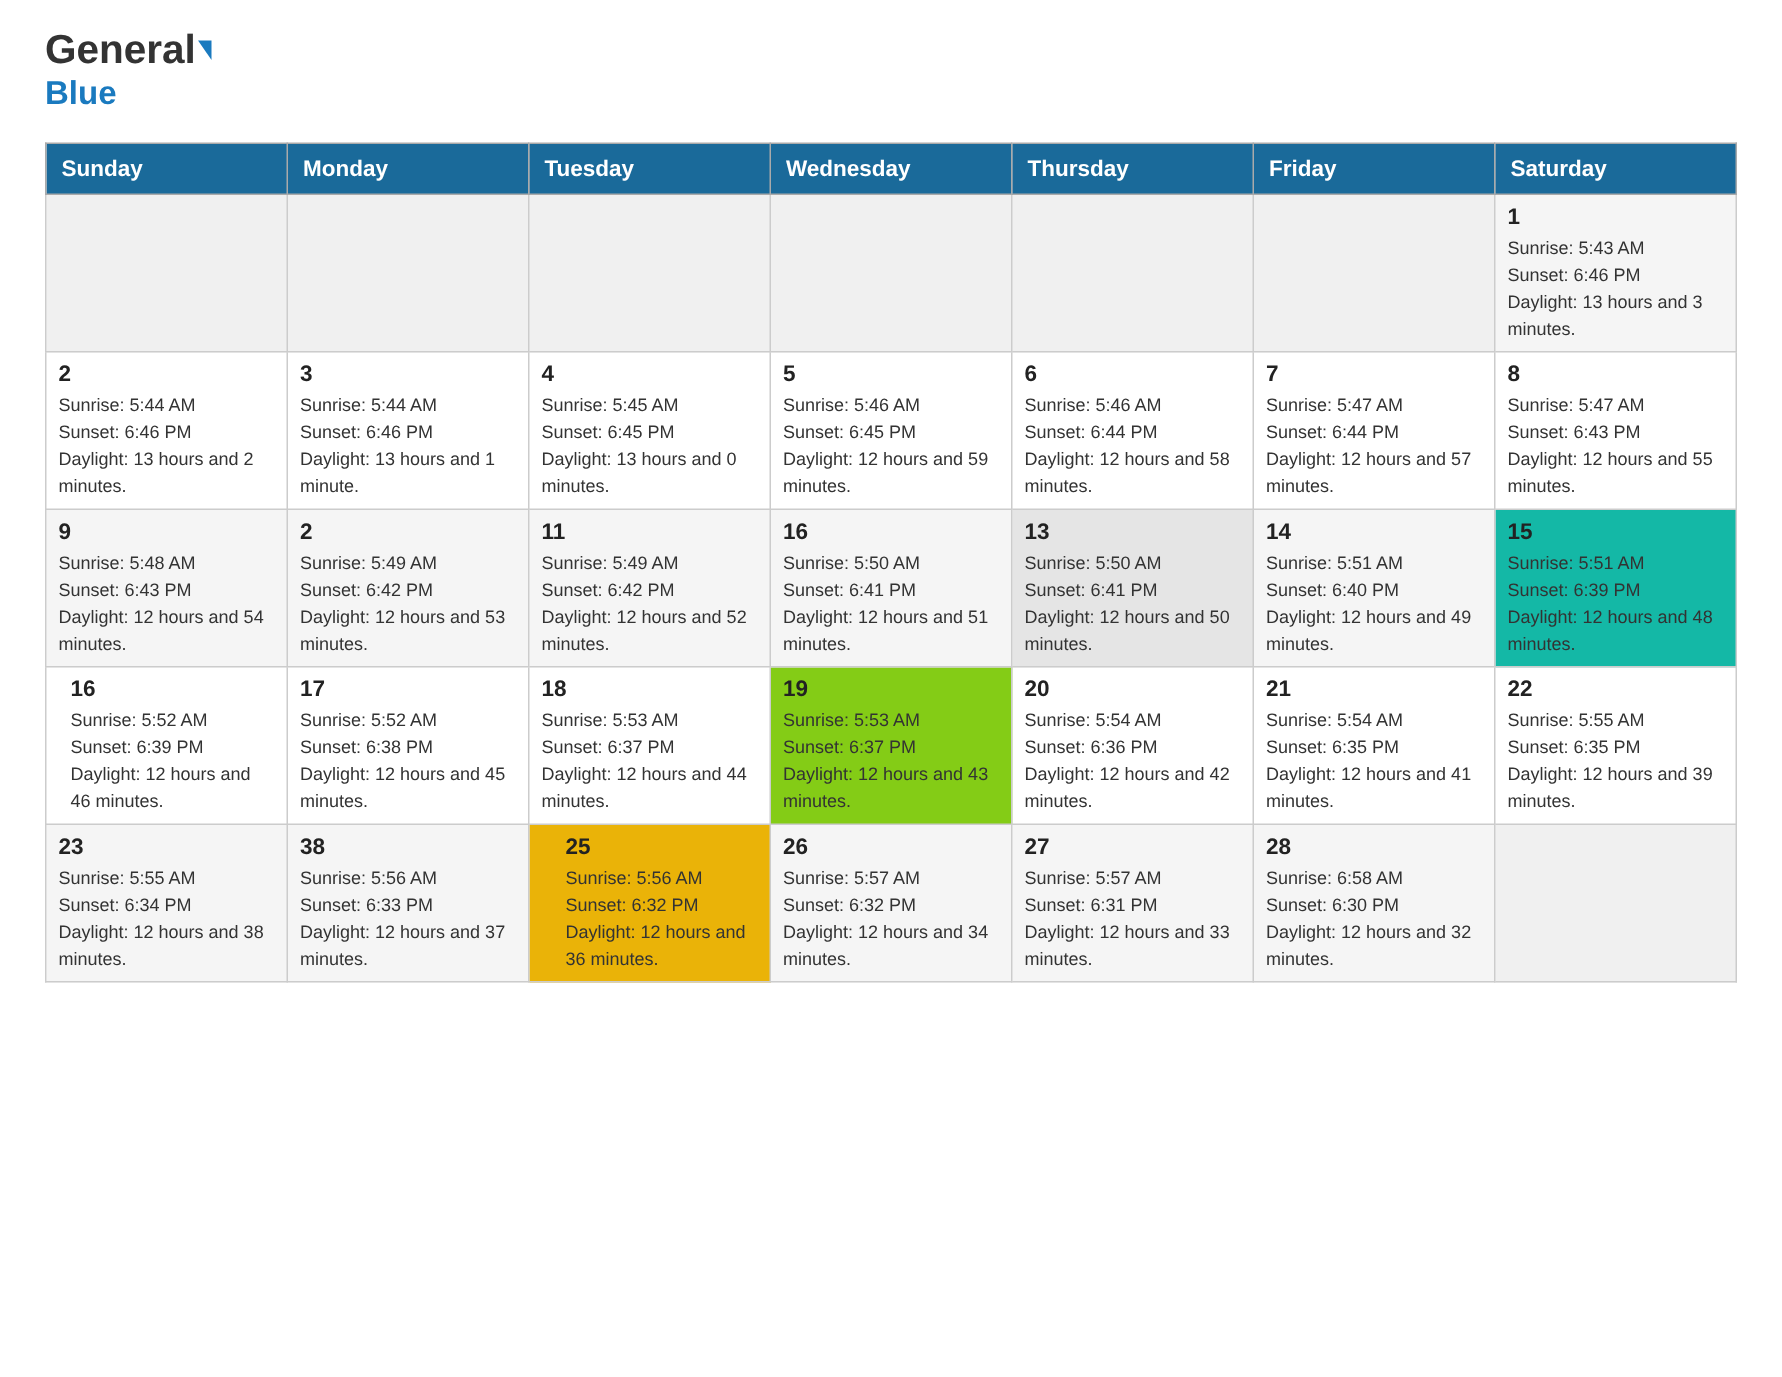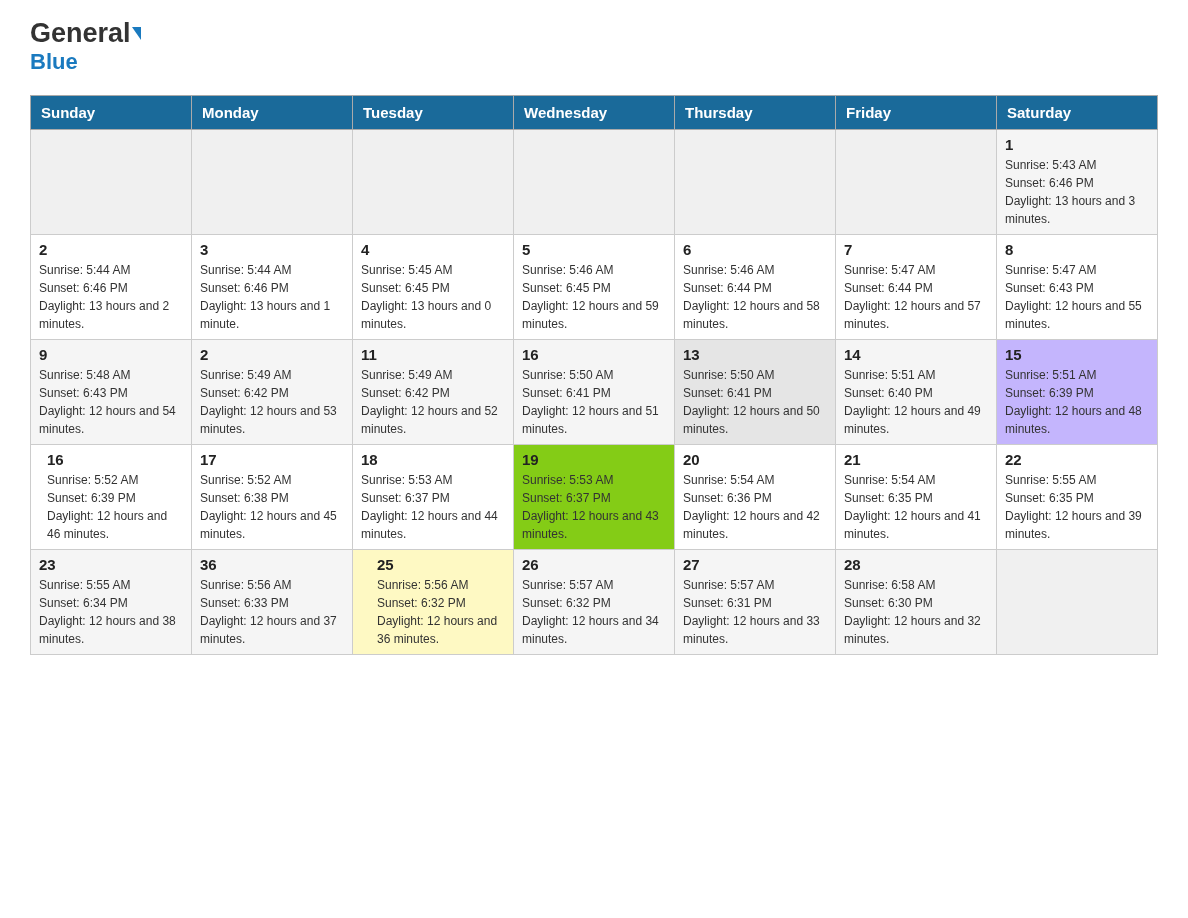--- a/index.html
+++ b/index.html
@@ -210,21 +210,21 @@
           <div class="day-info" style="white-space: pre-line;">Sunrise: 5:50 AM
 Sunset: 6:41 PM
 Daylight: 12 hours and 50 minutes.</div>
         </td>
         <td style="background: rgb(245, 245, 245);">
           <span class="day-num">14</span>
           <div class="day-info" style="white-space: pre-line;">Sunrise: 5:51 AM
 Sunset: 6:40 PM
 Daylight: 12 hours and 49 minutes.</div>
         </td>
-        <td style="background: #c4b5fd;">
+        <td style="background: #14b8a6;">
           <span class="day-num">15</span>
           <div class="day-info" style="white-space: pre-line;">Sunrise: 5:51 AM
 Sunset: 6:39 PM
 Daylight: 12 hours and 48 minutes.</div>
         </td>
       </tr>
       <tr>
         <td style="background: rgb(255, 255, 255); padding-left: 16px;">
           <span class="day-num">16</span>
           <div class="day-info" style="white-space: pre-line;">Sunrise: 5:52 AM
@@ -269,26 +269,26 @@
         </td>
       </tr>
       <tr>
         <td style="background: rgb(245, 245, 245);">
           <span class="day-num">23</span>
           <div class="day-info" style="white-space: pre-line;">Sunrise: 5:55 AM
 Sunset: 6:34 PM
 Daylight: 12 hours and 38 minutes.</div>
         </td>
         <td style="background: rgb(245, 245, 245);">
-          <span class="day-num">36</span>
+          <span class="day-num">38</span>
           <div class="day-info" style="white-space: pre-line;">Sunrise: 5:56 AM
 Sunset: 6:33 PM
 Daylight: 12 hours and 37 minutes.</div>
         </td>
-        <td style="background: #fef9c3; padding-left: 24px;">
+        <td style="background: #eab308; padding-left: 24px;">
           <span class="day-num">25</span>
           <div class="day-info" style="white-space: pre-line;">Sunrise: 5:56 AM
 Sunset: 6:32 PM
 Daylight: 12 hours and 36 minutes.</div>
         </td>
         <td style="background: rgb(245, 245, 245);">
           <span class="day-num">26</span>
           <div class="day-info" style="white-space: pre-line;">Sunrise: 5:57 AM
 Sunset: 6:32 PM
 Daylight: 12 hours and 34 minutes.</div>

